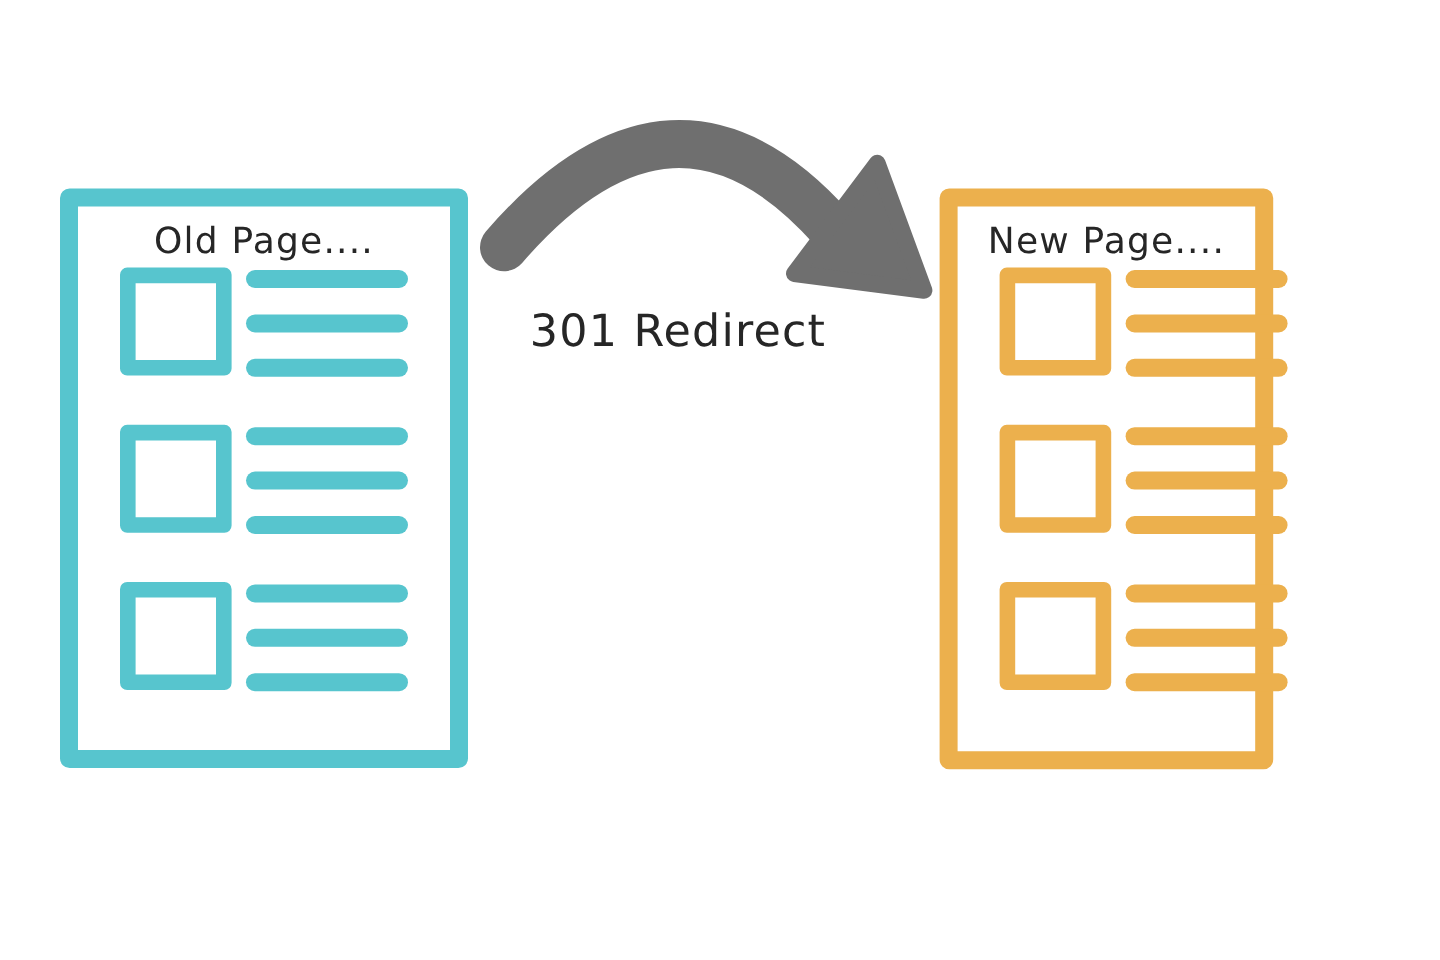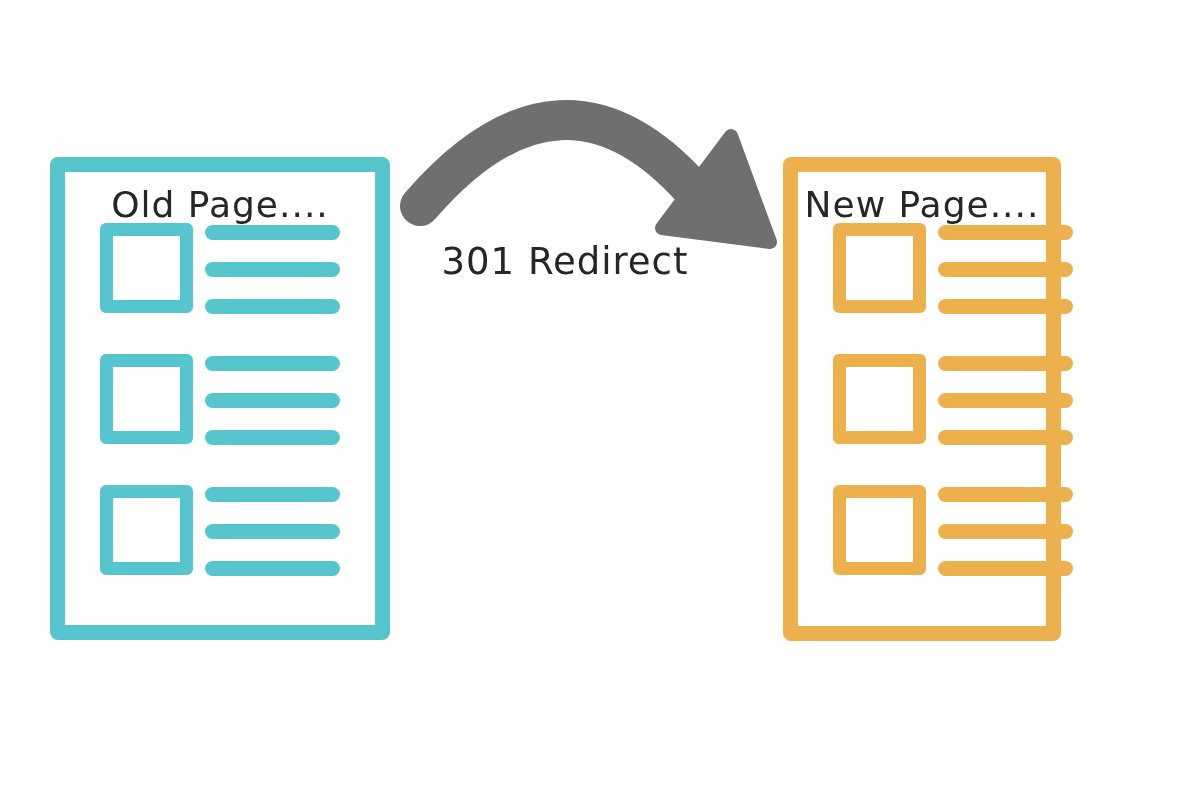--- a/index.html
+++ b/index.html
@@ -32,21 +32,21 @@
   .page.new {
     left: 783px;
     top: 157px;
     width: 278px;
     height: 484px;
     border-color: var(--new-color);
   }
   .page-title {
     margin: 12px 0 0 0;
     text-align: center;
-    font-size: 36px;
+    font-size: 30px;
     font-weight: normal;
     letter-spacing: 1px;
     color: var(--text-color, #262626);
     white-space: nowrap;
   }
   .rows {
     position: absolute;
     left: 35px;
     top: 51px;
     display: flex;
@@ -95,21 +95,21 @@
   }
   .arrow-head {
     fill: var(--arrow-color);
     stroke: var(--arrow-color);
     stroke-width: 14;
     stroke-linejoin: round;
   }
   .arrow-label {
     position: absolute;
     left: 430px;
-    top: 240px;
+    top: 254px;
     width: 270px;
     text-align: center;
     font-size: 37px;
     letter-spacing: 1px;
     color: var(--text-color, #262626);
     white-space: nowrap;
   }
 </style>
 </head>
 <body>

